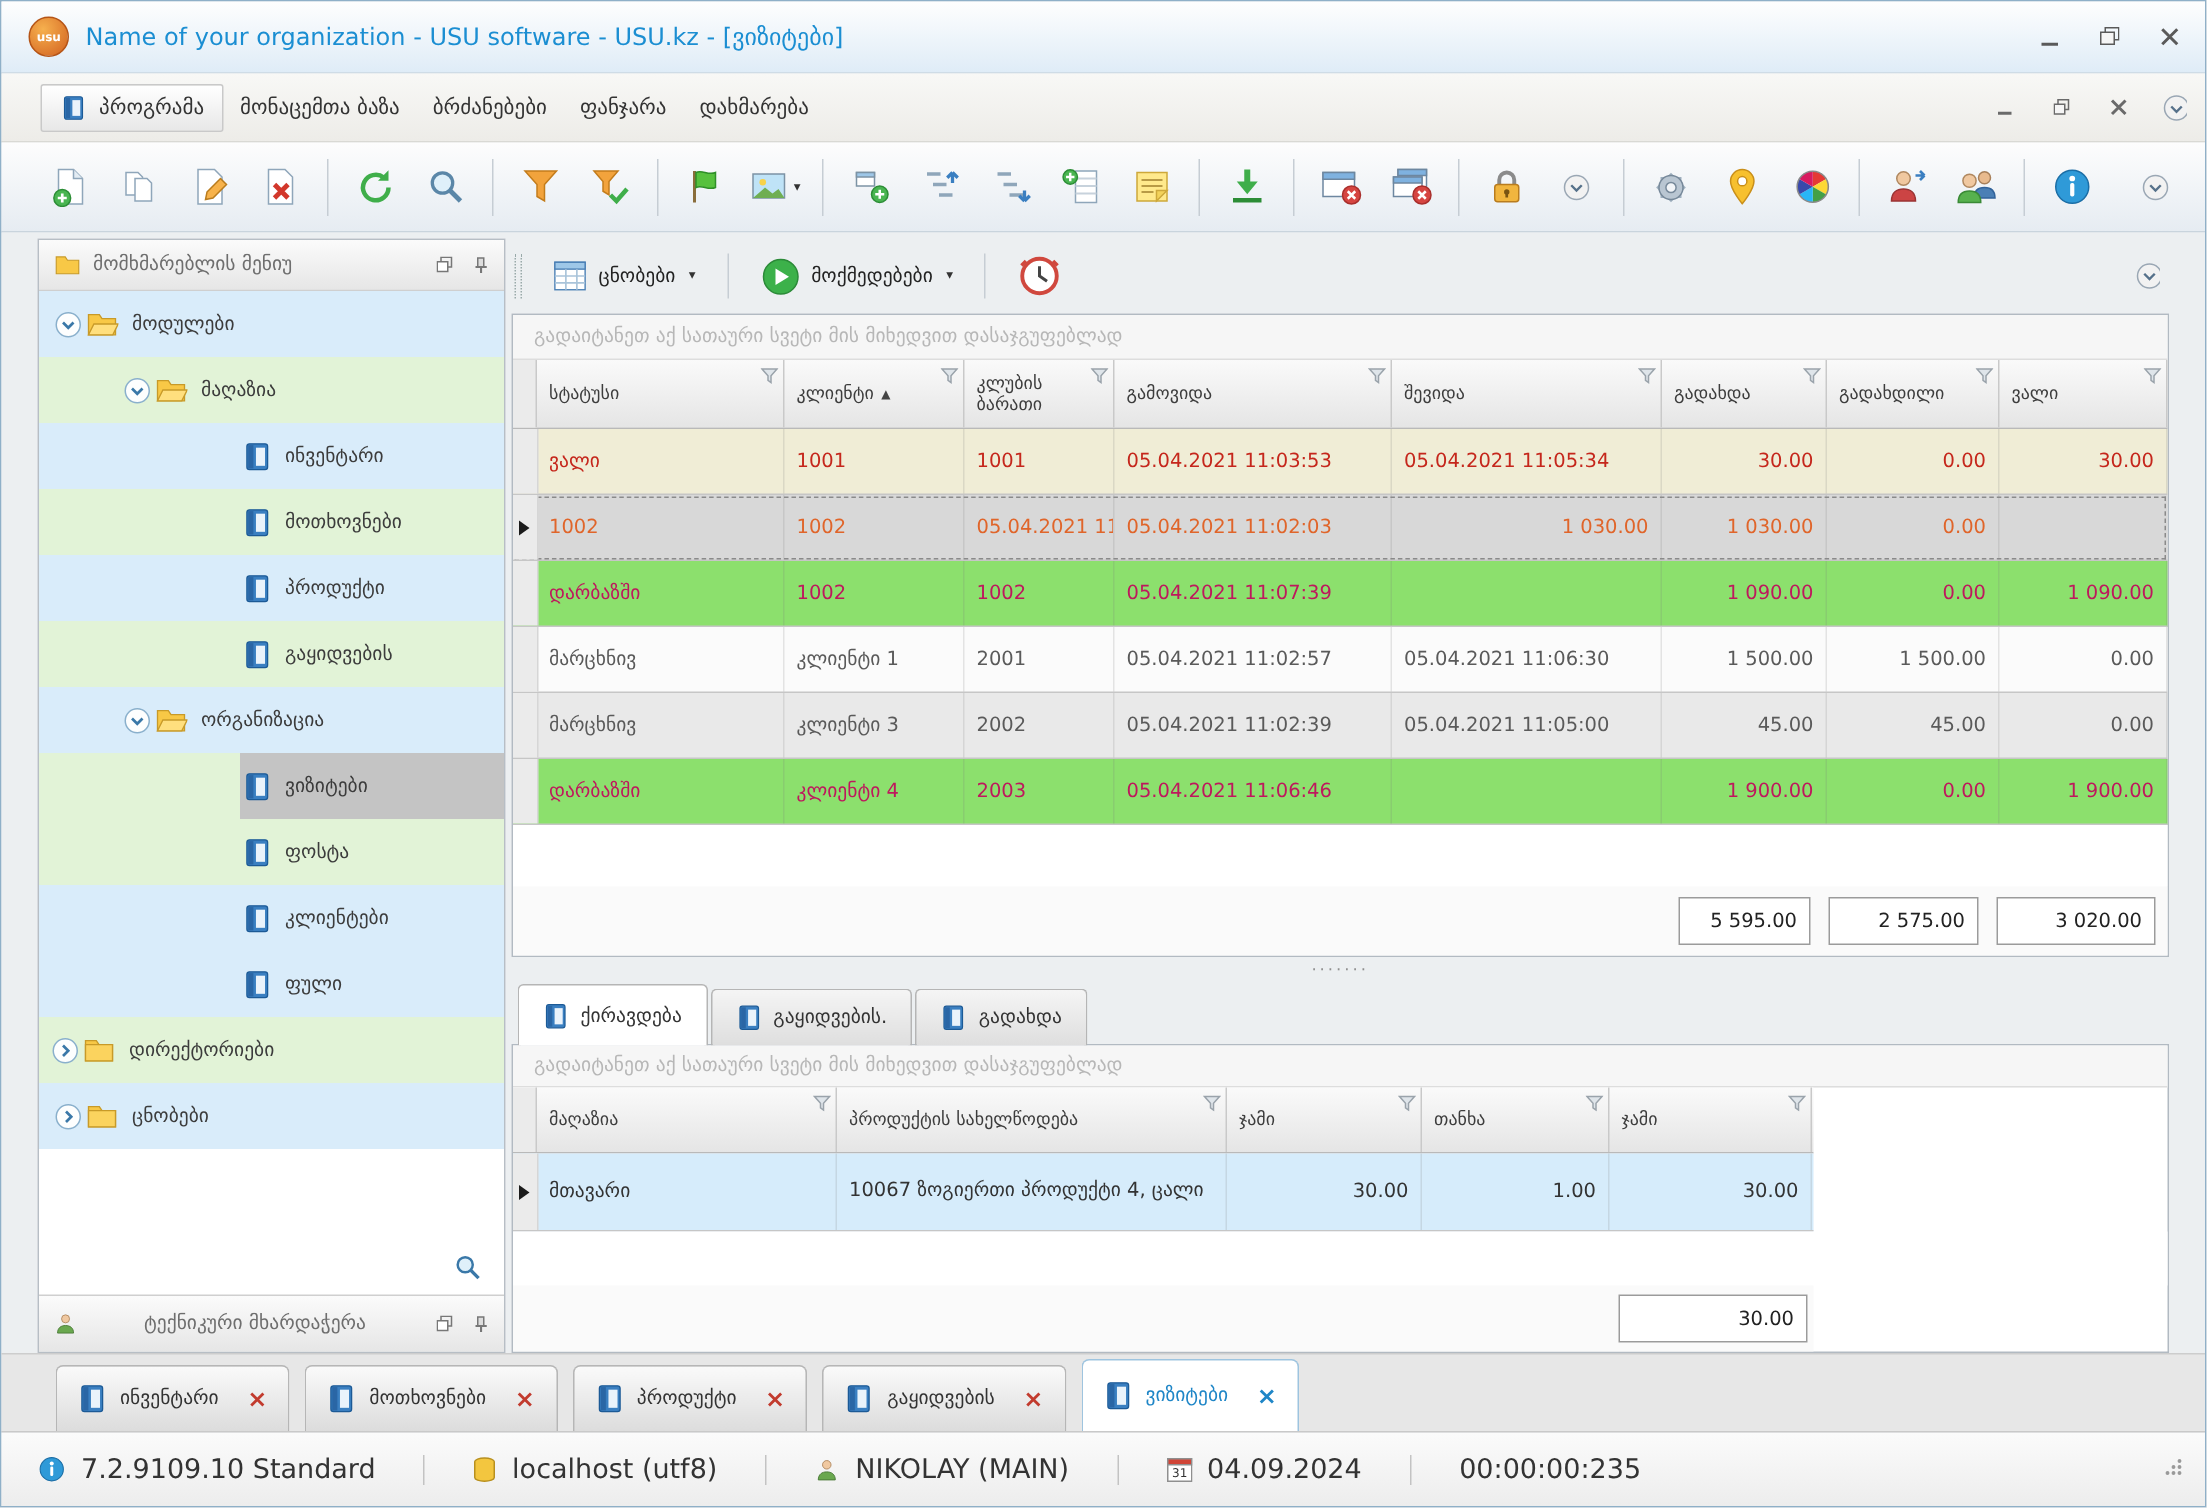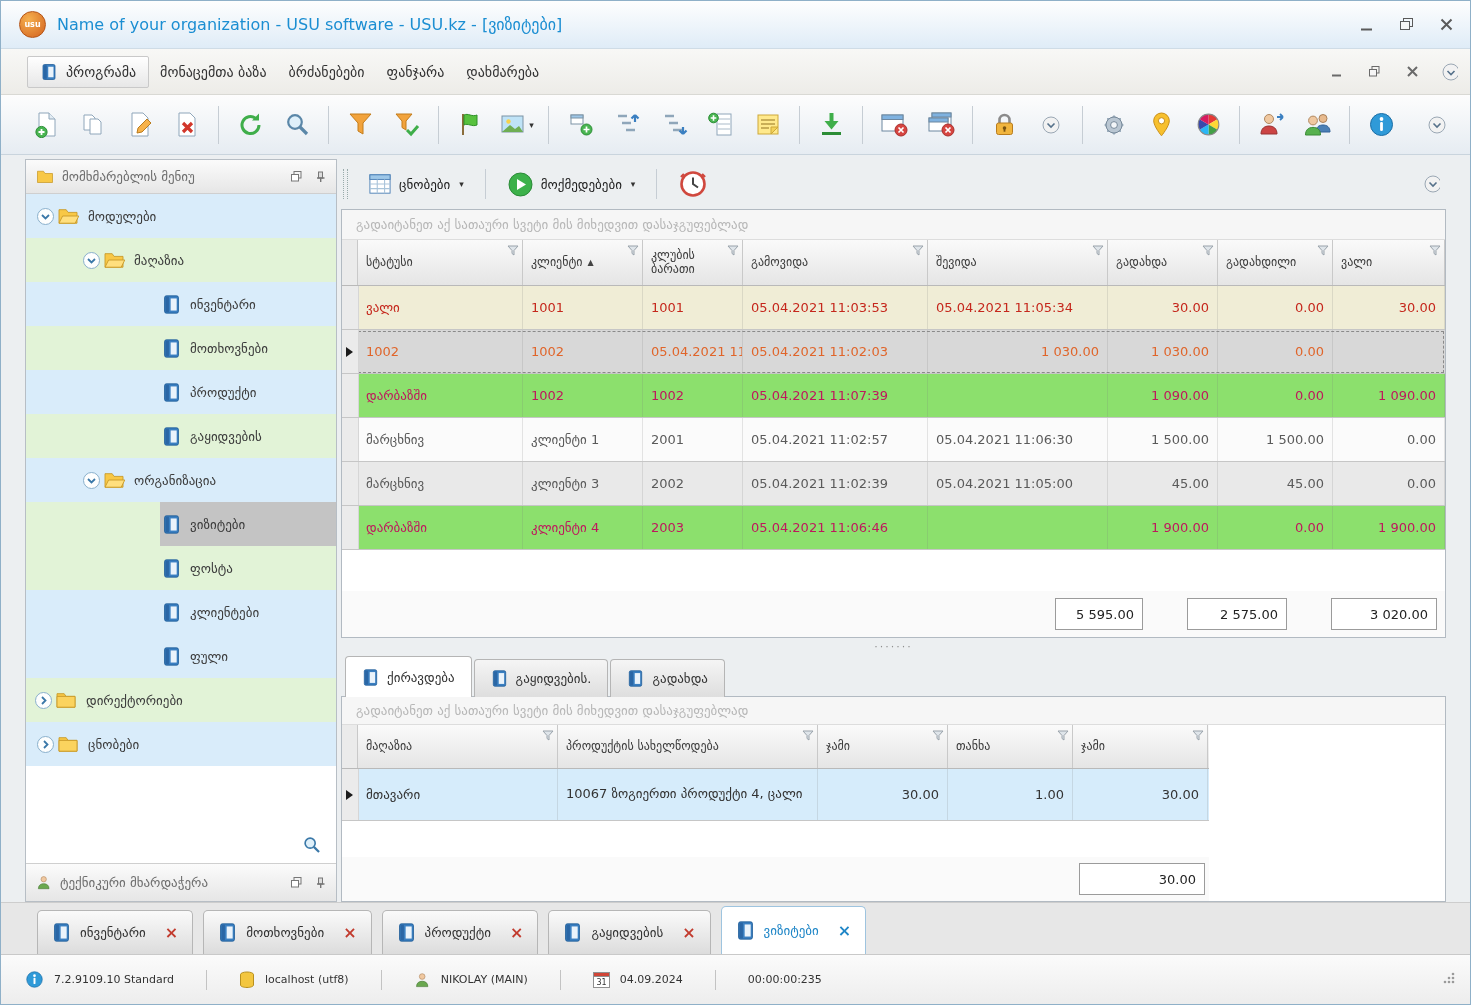--- a/index.html
+++ b/index.html
@@ -27,21 +27,21 @@
   .caret { font-size:9px; color:#333; margin-left:2px; }
   .tspacer { flex:1; }
 
   
   .workspace { flex:1; display:flex; padding:4px 24px 0 24px; background:#ecefF1; min-height:0; }
 
   
   .sidebar { width:312px; flex:none; display:flex; flex-direction:column; background:#fff; border:1px solid #b7bec5; }
   .panel-head { height:34px; flex:none; display:flex; align-items:center; gap:8px; padding:0 8px 0 10px; background:linear-gradient(#fbfbfb,#e6e6e6); border-bottom:1px solid #cfcfcf; }
   .panel-head .ph-label { font-size:13px; color:#6e6e6e; flex:1; white-space:nowrap; overflow:hidden; }
-  .panel-head.support { border-top:1px solid #cfcfcf; border-bottom:none; height:38px; }
+  .panel-head.support { border-top:1px solid #cfcfcf; border-bottom:none; height:38px;text-align:center; }
   .tree { flex:none; }
   .tree-row { height:44px; display:flex; align-items:center; font-size:13px; color:#3c3c3c; }
   .stripe-blue { background:#d9ecfa; }
   .stripe-green { background:#e2f3d7; }
   .row-inner { display:flex; align-items:center; gap:9px; flex:1; height:100%; padding-left:2px; }
   .tree-row.selected .row-inner { background:#c4c4c4; }
   .tw { display:flex; align-items:center; justify-content:center; flex:none; }
   .spacer26 { width:26px; flex:none; }
   .tree-filler { flex:1; background:#fff; }
   .tree-search { height:32px; flex:none; display:flex; align-items:center; justify-content:flex-end; padding-right:14px; background:#fff; }
@@ -68,21 +68,21 @@
   .gutter { background:#ebebeb !important; border-right:1px solid #cfcfcf; position:relative; }
   .marker::after { content:""; position:absolute; left:4px; top:50%; margin-top:-5px; border-left:7px solid #1b1b1b; border-top:5px solid transparent; border-bottom:5px solid transparent; }
   .num { justify-content:flex-end; }
   .r0 { background:#f0edd6; color:#c5271c; }
   .r1 { background:#d8d8d8; color:#e0652a; outline:1px dashed #8a8a8a; outline-offset:-2px; }
   .r2, .r5 { background:#8ce06d; color:#be185d; font-weight:400; }
   .r3 { background:#fbfbfb; color:#5a5a5a; }
   .r4 { background:#e9e9e9; color:#5a5a5a; }
   .gfiller { flex:1; background:#fff; }
   .summary1 { height:46px; flex:none; display:flex; align-items:center; justify-content:flex-end; gap:12px; padding-right:8px; background:#fafafa; }
-  .sumbox { height:32px; border:1px solid #9b9b9b; background:#fff; display:flex; align-items:center; justify-content:flex-end; padding-right:8px; font-size:13px; color:#222;margin-left:32px; }
+  .sumbox { height:32px; border:1px solid #9b9b9b; background:#fff; display:flex; align-items:center; justify-content:flex-end; padding-right:8px; font-size:13px; color:#222; }
 
   .splitter { height:16px; flex:none; display:flex; align-items:center; justify-content:center; color:#8f8f8f; font-size:11px; letter-spacing:2px; }
 
   
   .detail { height:248px; flex:none; display:flex; flex-direction:column; }
   .dtabs { height:42px; flex:none; display:flex; align-items:flex-end; gap:2px; padding-left:4px; }
   .dtab { height:38px; display:flex; align-items:center; gap:8px; padding:0 16px; font-size:13px; color:#333; background:linear-gradient(#f5f5f5,#dedede); border:1px solid #b5b5b5; border-bottom:none; border-radius:4px 4px 0 0; position:relative; top:1px; white-space:nowrap; }
   .dtab.active { background:#fff; z-index:2; height:41px; }
   .detail-box { flex:1; border:1px solid #b2bac2; background:#fff; display:flex; flex-direction:column; min-height:0; }
   .detail-box .hint { height:28px; }
@@ -94,21 +94,21 @@
 
   
   .doctabs { height:52px; flex:none; display:flex; align-items:flex-end; gap:10px; padding:0 0 0 36px; background:#e7e7e7; border-top:1px solid #cdcdcd; }
   .doctab { height:44px; display:flex; align-items:center; gap:9px; padding:0 14px; background:linear-gradient(#fafafa,#dcdcdc); border:1px solid #b6b6b6; border-bottom:none; border-radius:5px 5px 0 0; font-size:13px; color:#333; white-space:nowrap; }
   .doctab.active { background:#fff; color:#1f86c7; border-color:#9ec4df; height:48px; }
   .tabx { font-size:16px; font-weight:bold; color:#c23b2e; margin-left:10px; line-height:1; }
   .doctab.active .tabx { color:#1f86c7; }
 
   
   .statusbar { height:50px; flex:none; display:flex; align-items:center; gap:10px; padding:0 14px 0 24px; background:linear-gradient(#fbfbfb,#ededed); border-top:1px solid #c9c9c9; }
-  .sb-text { font-size:11px; color:#333; white-space:nowrap; }
+  .sb-text { font-size:18px; color:#333; white-space:nowrap; }
   .sb-sep { width:1px; height:20px; background:#c3c3c3; margin:0 22px; }
   .grip { margin-left:auto; }
 </style>
 </head>
 <body>
 
 <div class="window">
 
   <div class="titlebar">
     <div class="logo">usu</div>

